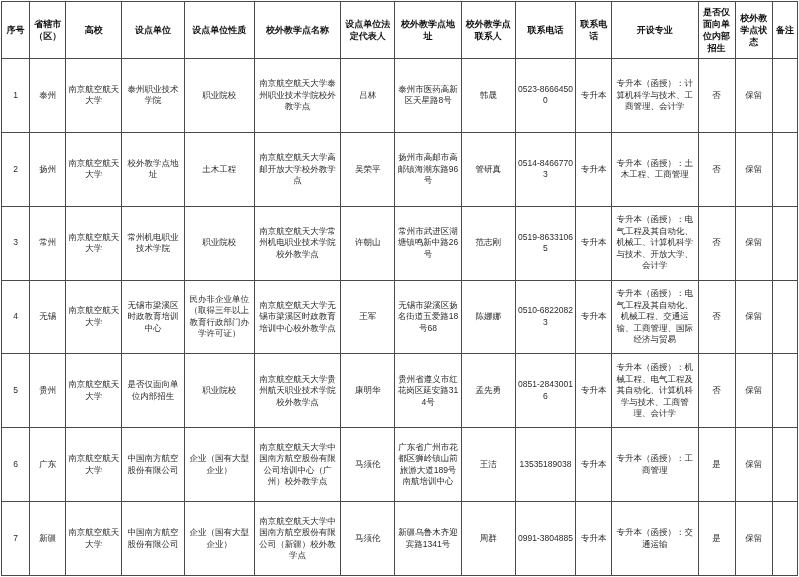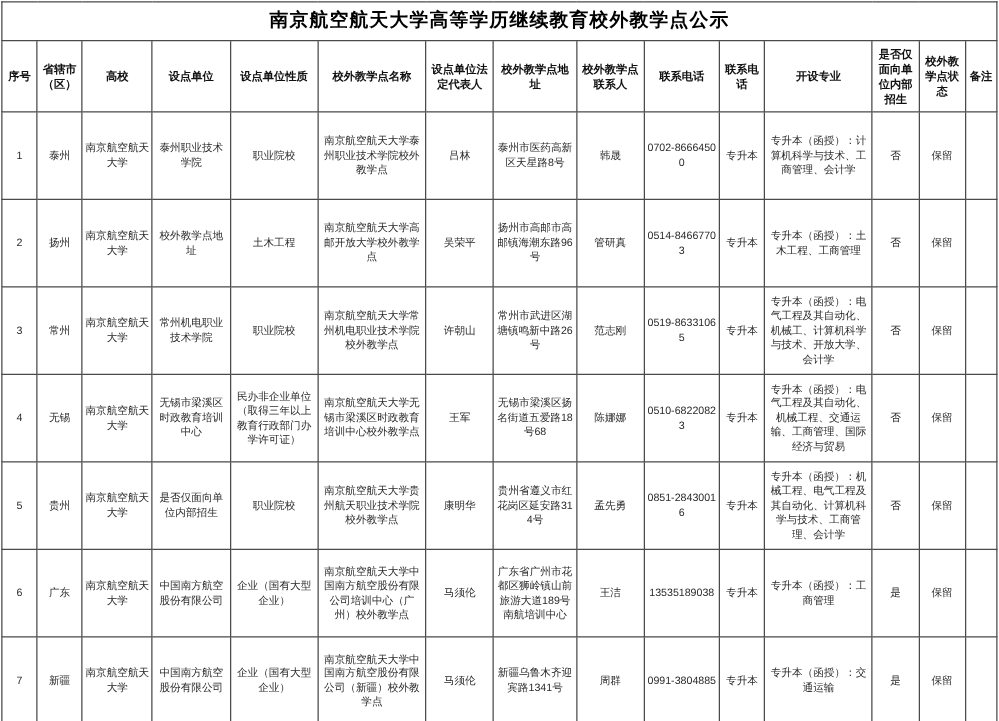--- a/index.html
+++ b/index.html
@@ -56,23 +56,20 @@
         <col class="c9">
         <col class="c10">
       <col class="c11">
         <col class="c12">
         <col class="c13">
         <col class="c14">
         <col class="c15">
     </colgroup>
     <thead>
       <tr>
-        <th class="title-cell" colspan="15">南京航空航天大学高等学历继续教育校外教学点公示</th>
-      </tr>
-      <tr>
           <th class="col-head">序号</th>
           <th class="col-head">省辖市（区）</th>
           <th class="col-head">高校</th>
           <th class="col-head">设点单位</th>
           <th class="col-head">设点单位性质</th>
           <th class="col-head">校外教学点名称</th>
           <th class="col-head">设点单位法定代表人</th>
           <th class="col-head">校外教学点地址</th>
           <th class="col-head">校外教学点联系人</th>
           <th class="col-head">联系电话</th>
@@ -87,21 +84,21 @@
         <tr>
           <td>1</td>
           <td>泰州</td>
           <td>南京航空航天大学</td>
           <td>泰州职业技术学院</td>
           <td>职业院校</td>
           <td>南京航空航天大学泰州职业技术学院校外教学点</td>
           <td>吕林</td>
           <td>泰州市医药高新区天星路8号</td>
           <td>韩晟</td>
-          <td>0702-86664500</td>
+          <td>0523-86664500</td>
           <td>专升本</td>
           <td>专升本（函授）：计算机科学与技术、工商管理、会计学</td>
           <td>否</td>
           <td>保留</td>
           <td></td>
         </tr>
         <tr>
           <td>2</td>
           <td>扬州</td>
           <td>南京航空航天大学</td>

